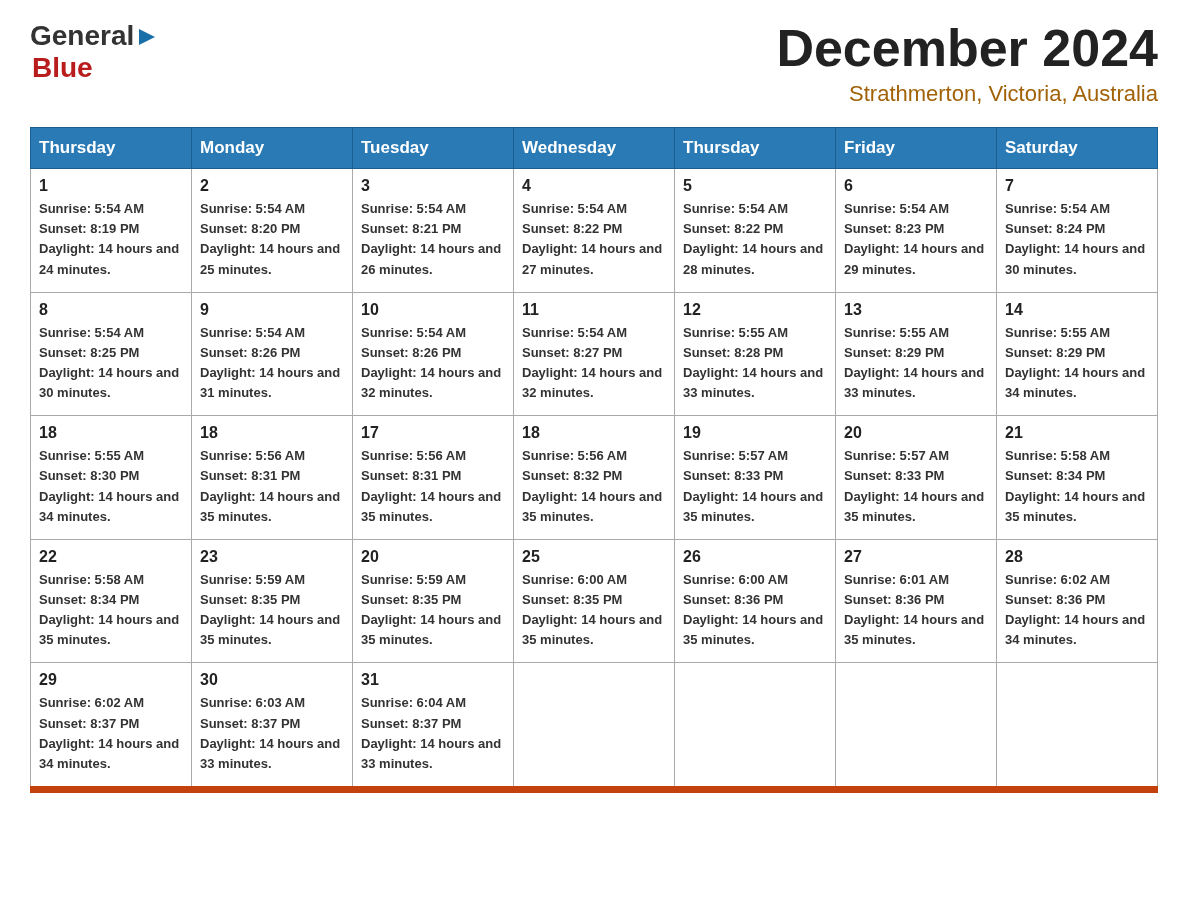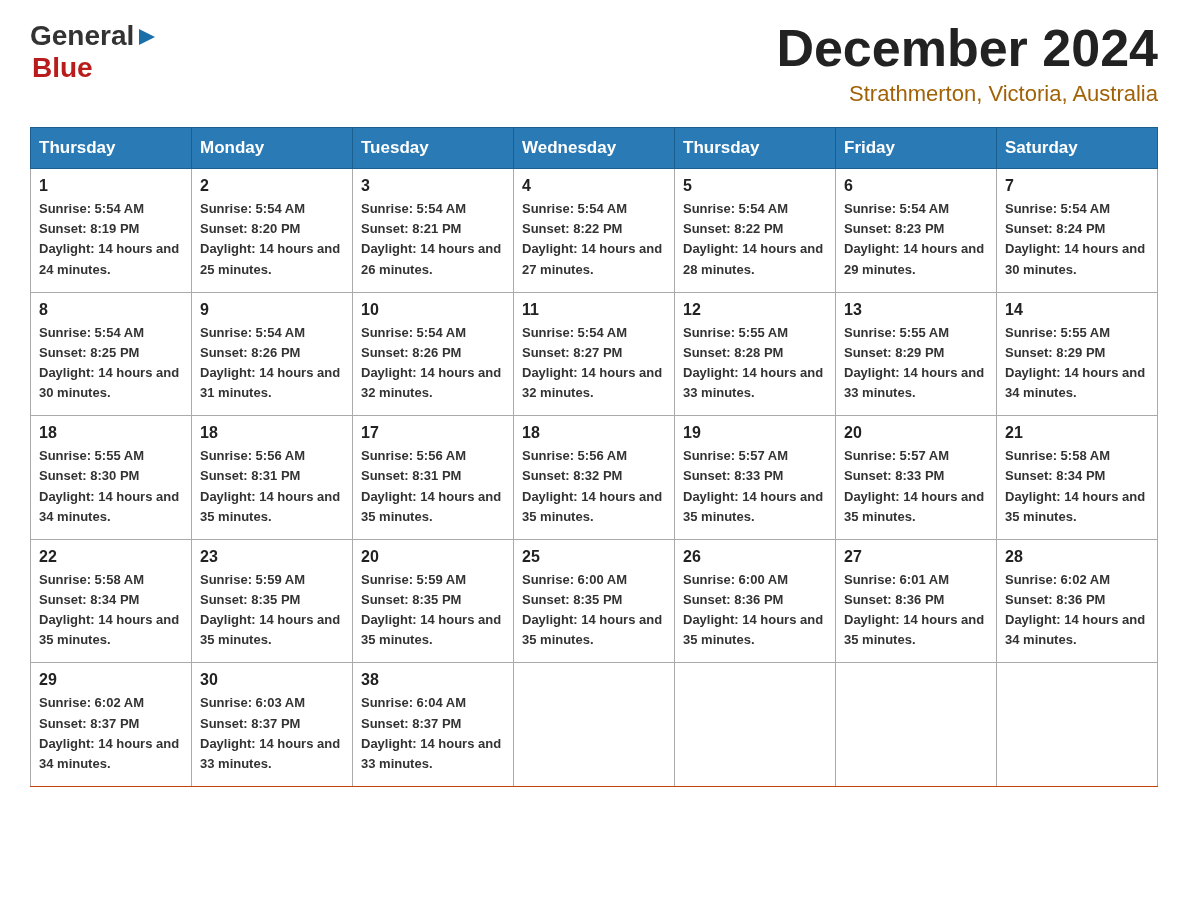--- a/index.html
+++ b/index.html
@@ -72,21 +72,21 @@
     .day-info {
       font-size: 13px;
       line-height: 1.55;
       color: #333;
       font-weight: bold;
     }
     .empty-cell {
       background: #fff;
     }
     tr:last-child td {
-      border-bottom: 1px solid #c2410c;
+      border-bottom: 7px solid #c2410c;
     }
   </style>
 </head>
 <body>
 
 <div class="header-area">
   <div class="logo-wrapper">
     <div class="logo-line1">
       <span style="font-size:28px;font-weight:bold;color:#333;">General</span>
       <span style="display:inline-block;margin-left:3px;margin-top:6px;">
@@ -359,21 +359,21 @@
       </td>
         <td>
         <span class="day-number">30</span>
         <div class="day-info">
           Sunrise: 6:03 AM<br>
           Sunset: 8:37 PM<br>
           Daylight: 14 hours and 33 minutes.
         </div>
       </td>
         <td>
-        <span class="day-number">38</span>
+        <span class="day-number">31</span>
         <div class="day-info">
           Sunrise: 6:04 AM<br>
           Sunset: 8:37 PM<br>
           Daylight: 14 hours and 33 minutes.
         </div>
       </td>
         <td class="empty-cell"></td>
         <td class="empty-cell"></td>
         <td class="empty-cell"></td>
         <td class="empty-cell"></td>

